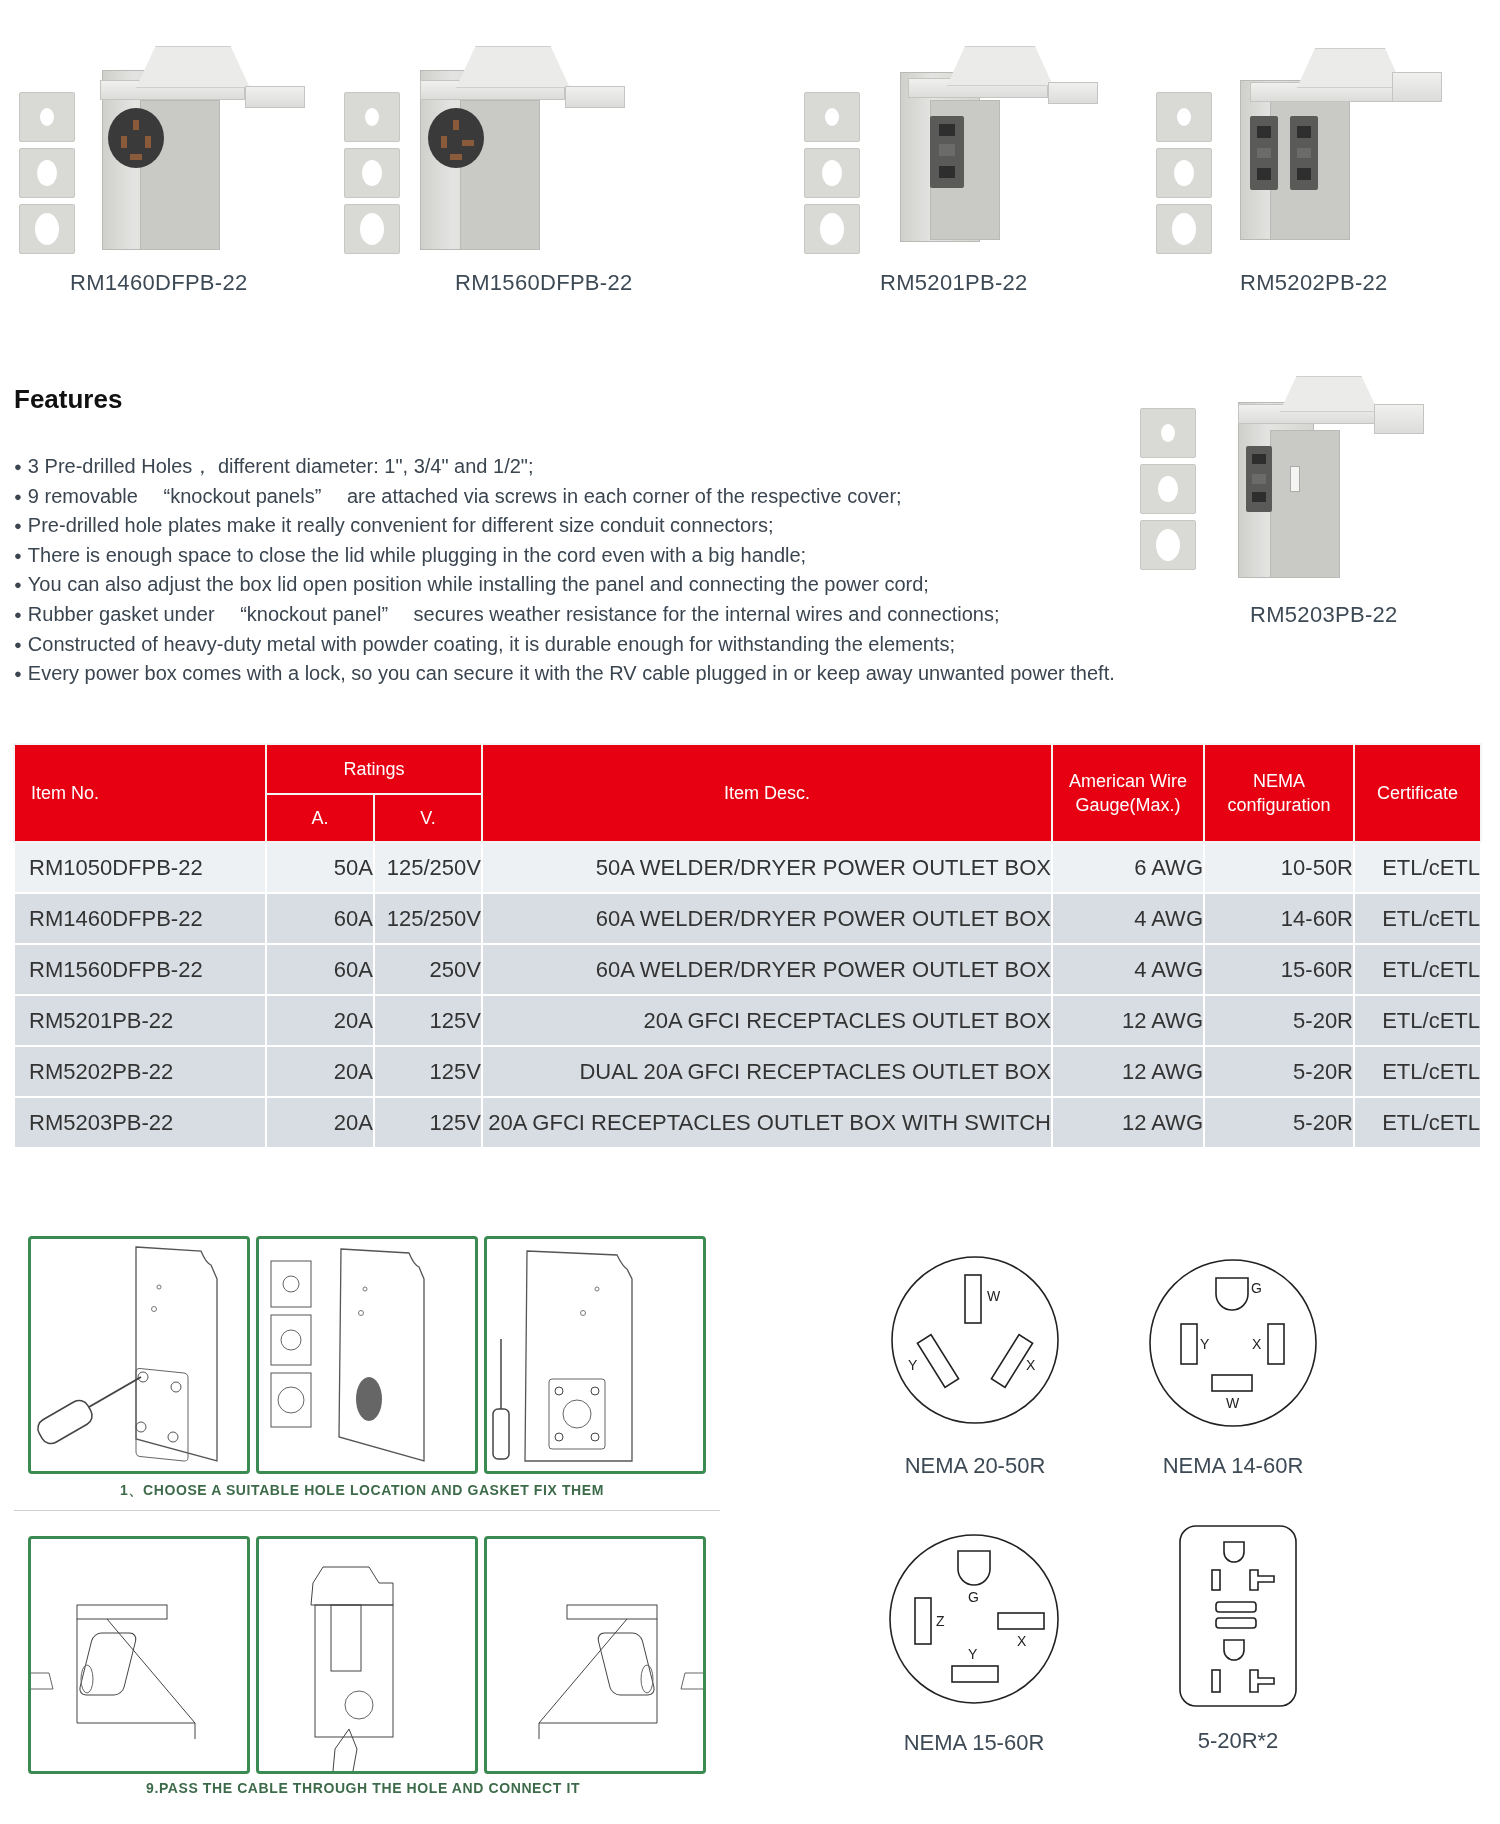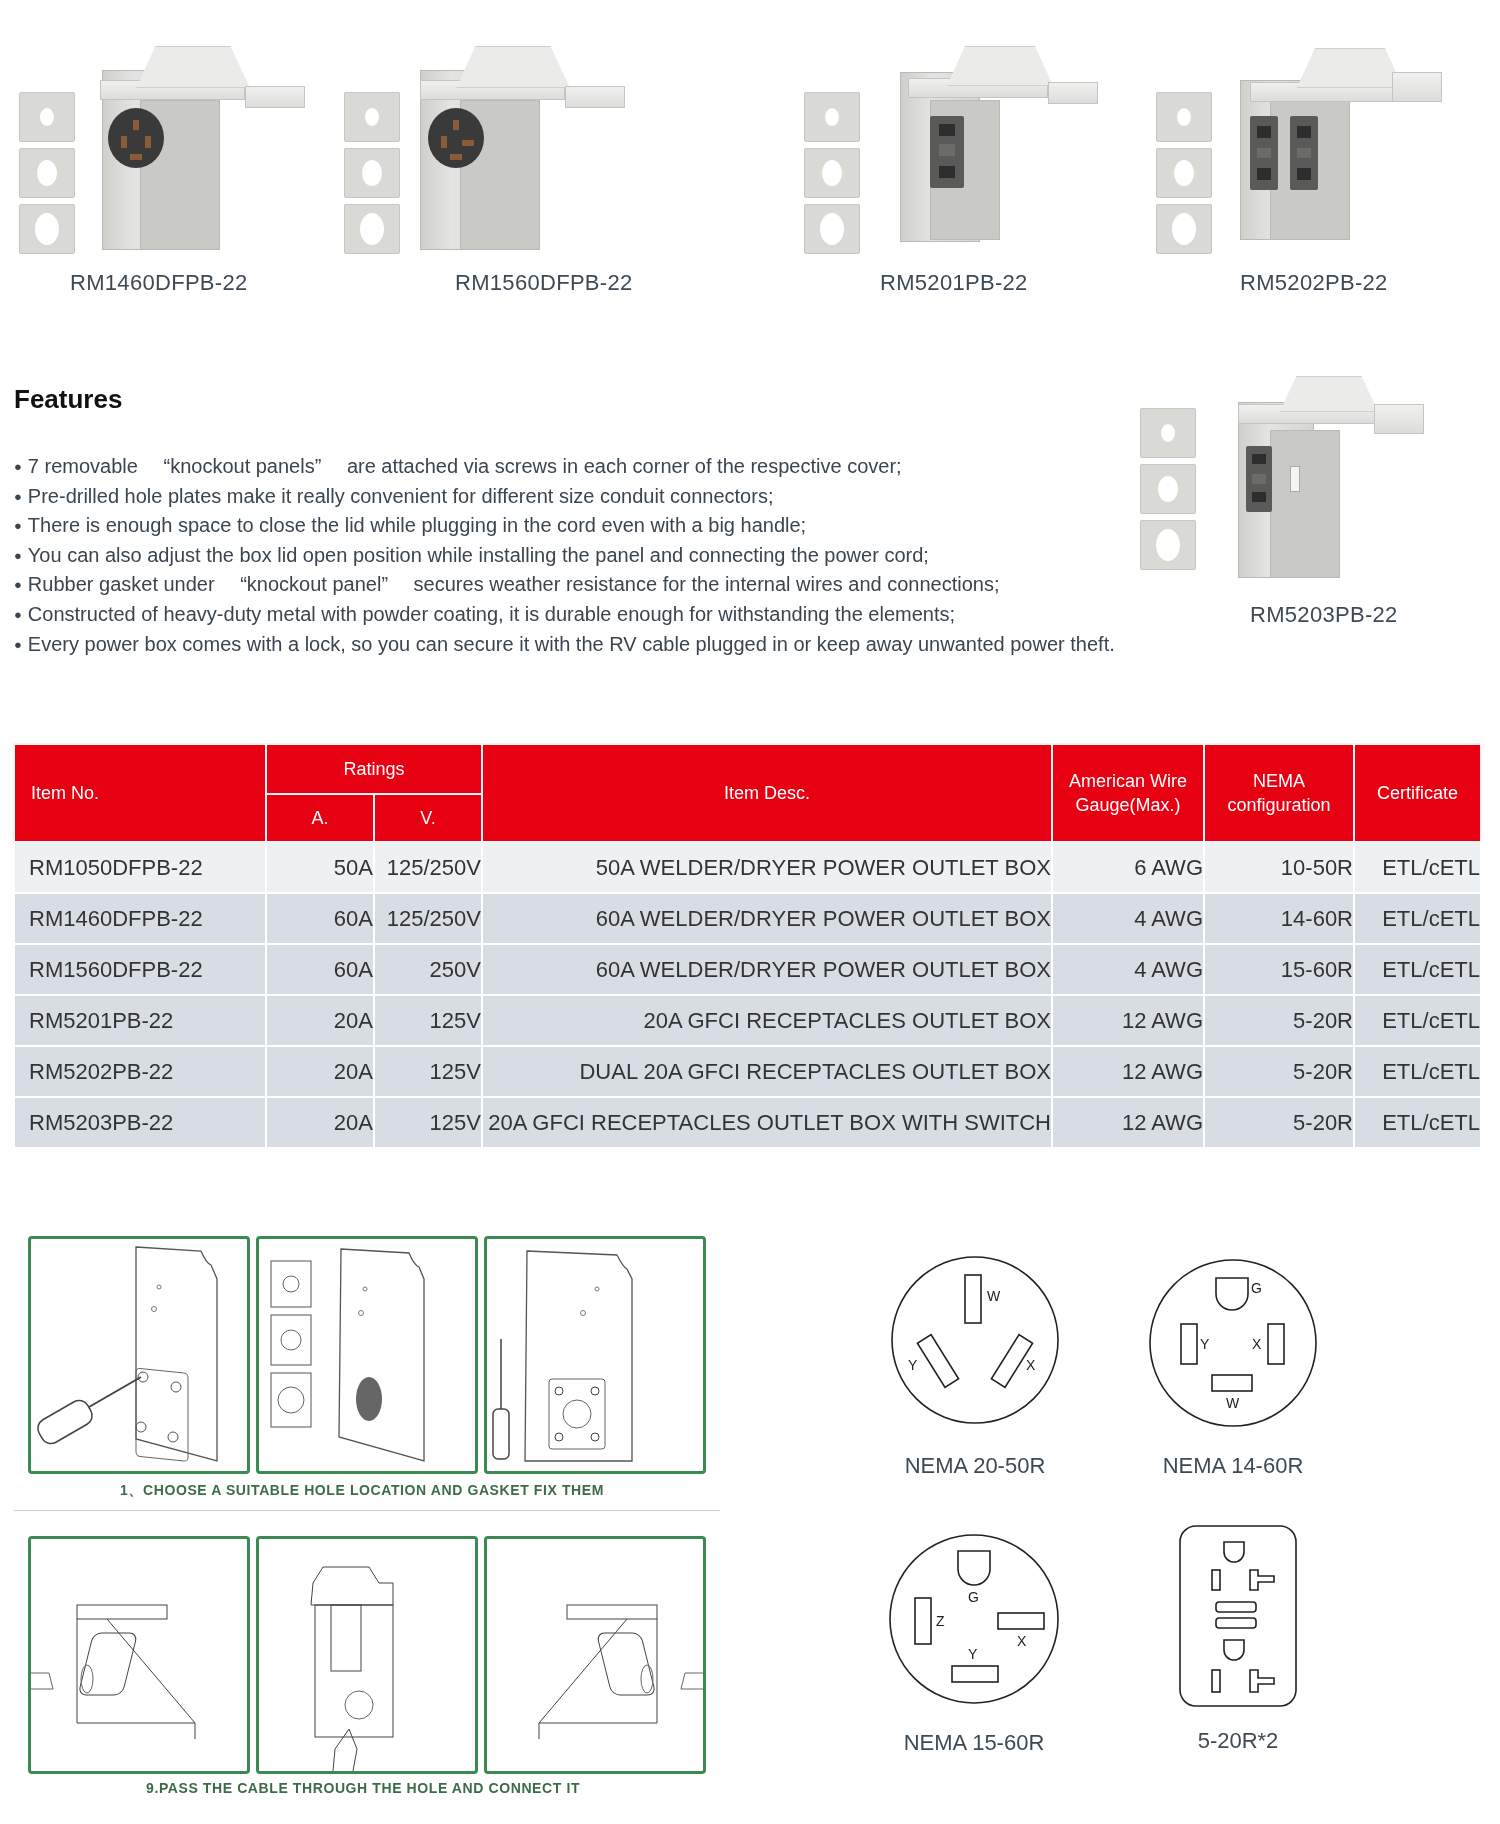--- a/index.html
+++ b/index.html
@@ -213,21 +213,22 @@
     <span style="left:6px;top:8px;width:14px;height:10px;"></span>
     <span style="left:6px;top:28px;width:14px;height:10px;background:#6b6b69;"></span>
     <span style="left:6px;top:46px;width:14px;height:10px;"></span>
   </div>
   <div class="abs" style="left:160px;top:96px;width:10px;height:26px;background:#f4f4f2;border:1px solid #aaa;"></div>
   <div class="product-label" style="left:120px;top:232px;">RM5203PB-22</div>
 </div>
 
 <div class="features-title">Features</div>
 <ul class="features-list">
-  <li>7 removable 　“knockout panels”　 are attached via screws in each corner of the respective cover;</li>
+  <li>3 Pre-drilled Holes， different diameter: 1", 3/4" and 1/2";</li>
+  <li>9 removable 　“knockout panels”　 are attached via screws in each corner of the respective cover;</li>
   <li>Pre-drilled hole plates make it really convenient for different size conduit connectors;</li>
   <li>There is enough space to close the lid while plugging in the cord even with a big handle;</li>
   <li>You can also adjust the box lid open position while installing the panel and connecting the power cord;</li>
   <li>Rubber gasket under 　“knockout panel”　 secures weather resistance for the internal wires and connections;</li>
   <li>Constructed of heavy-duty metal with powder coating, it is durable enough for withstanding the elements;</li>
   <li>Every power box comes with a lock, so you can secure it with the RV cable plugged in or keep away unwanted power theft.</li>
 </ul>
 
 <table class="spec">
   <colgroup>

